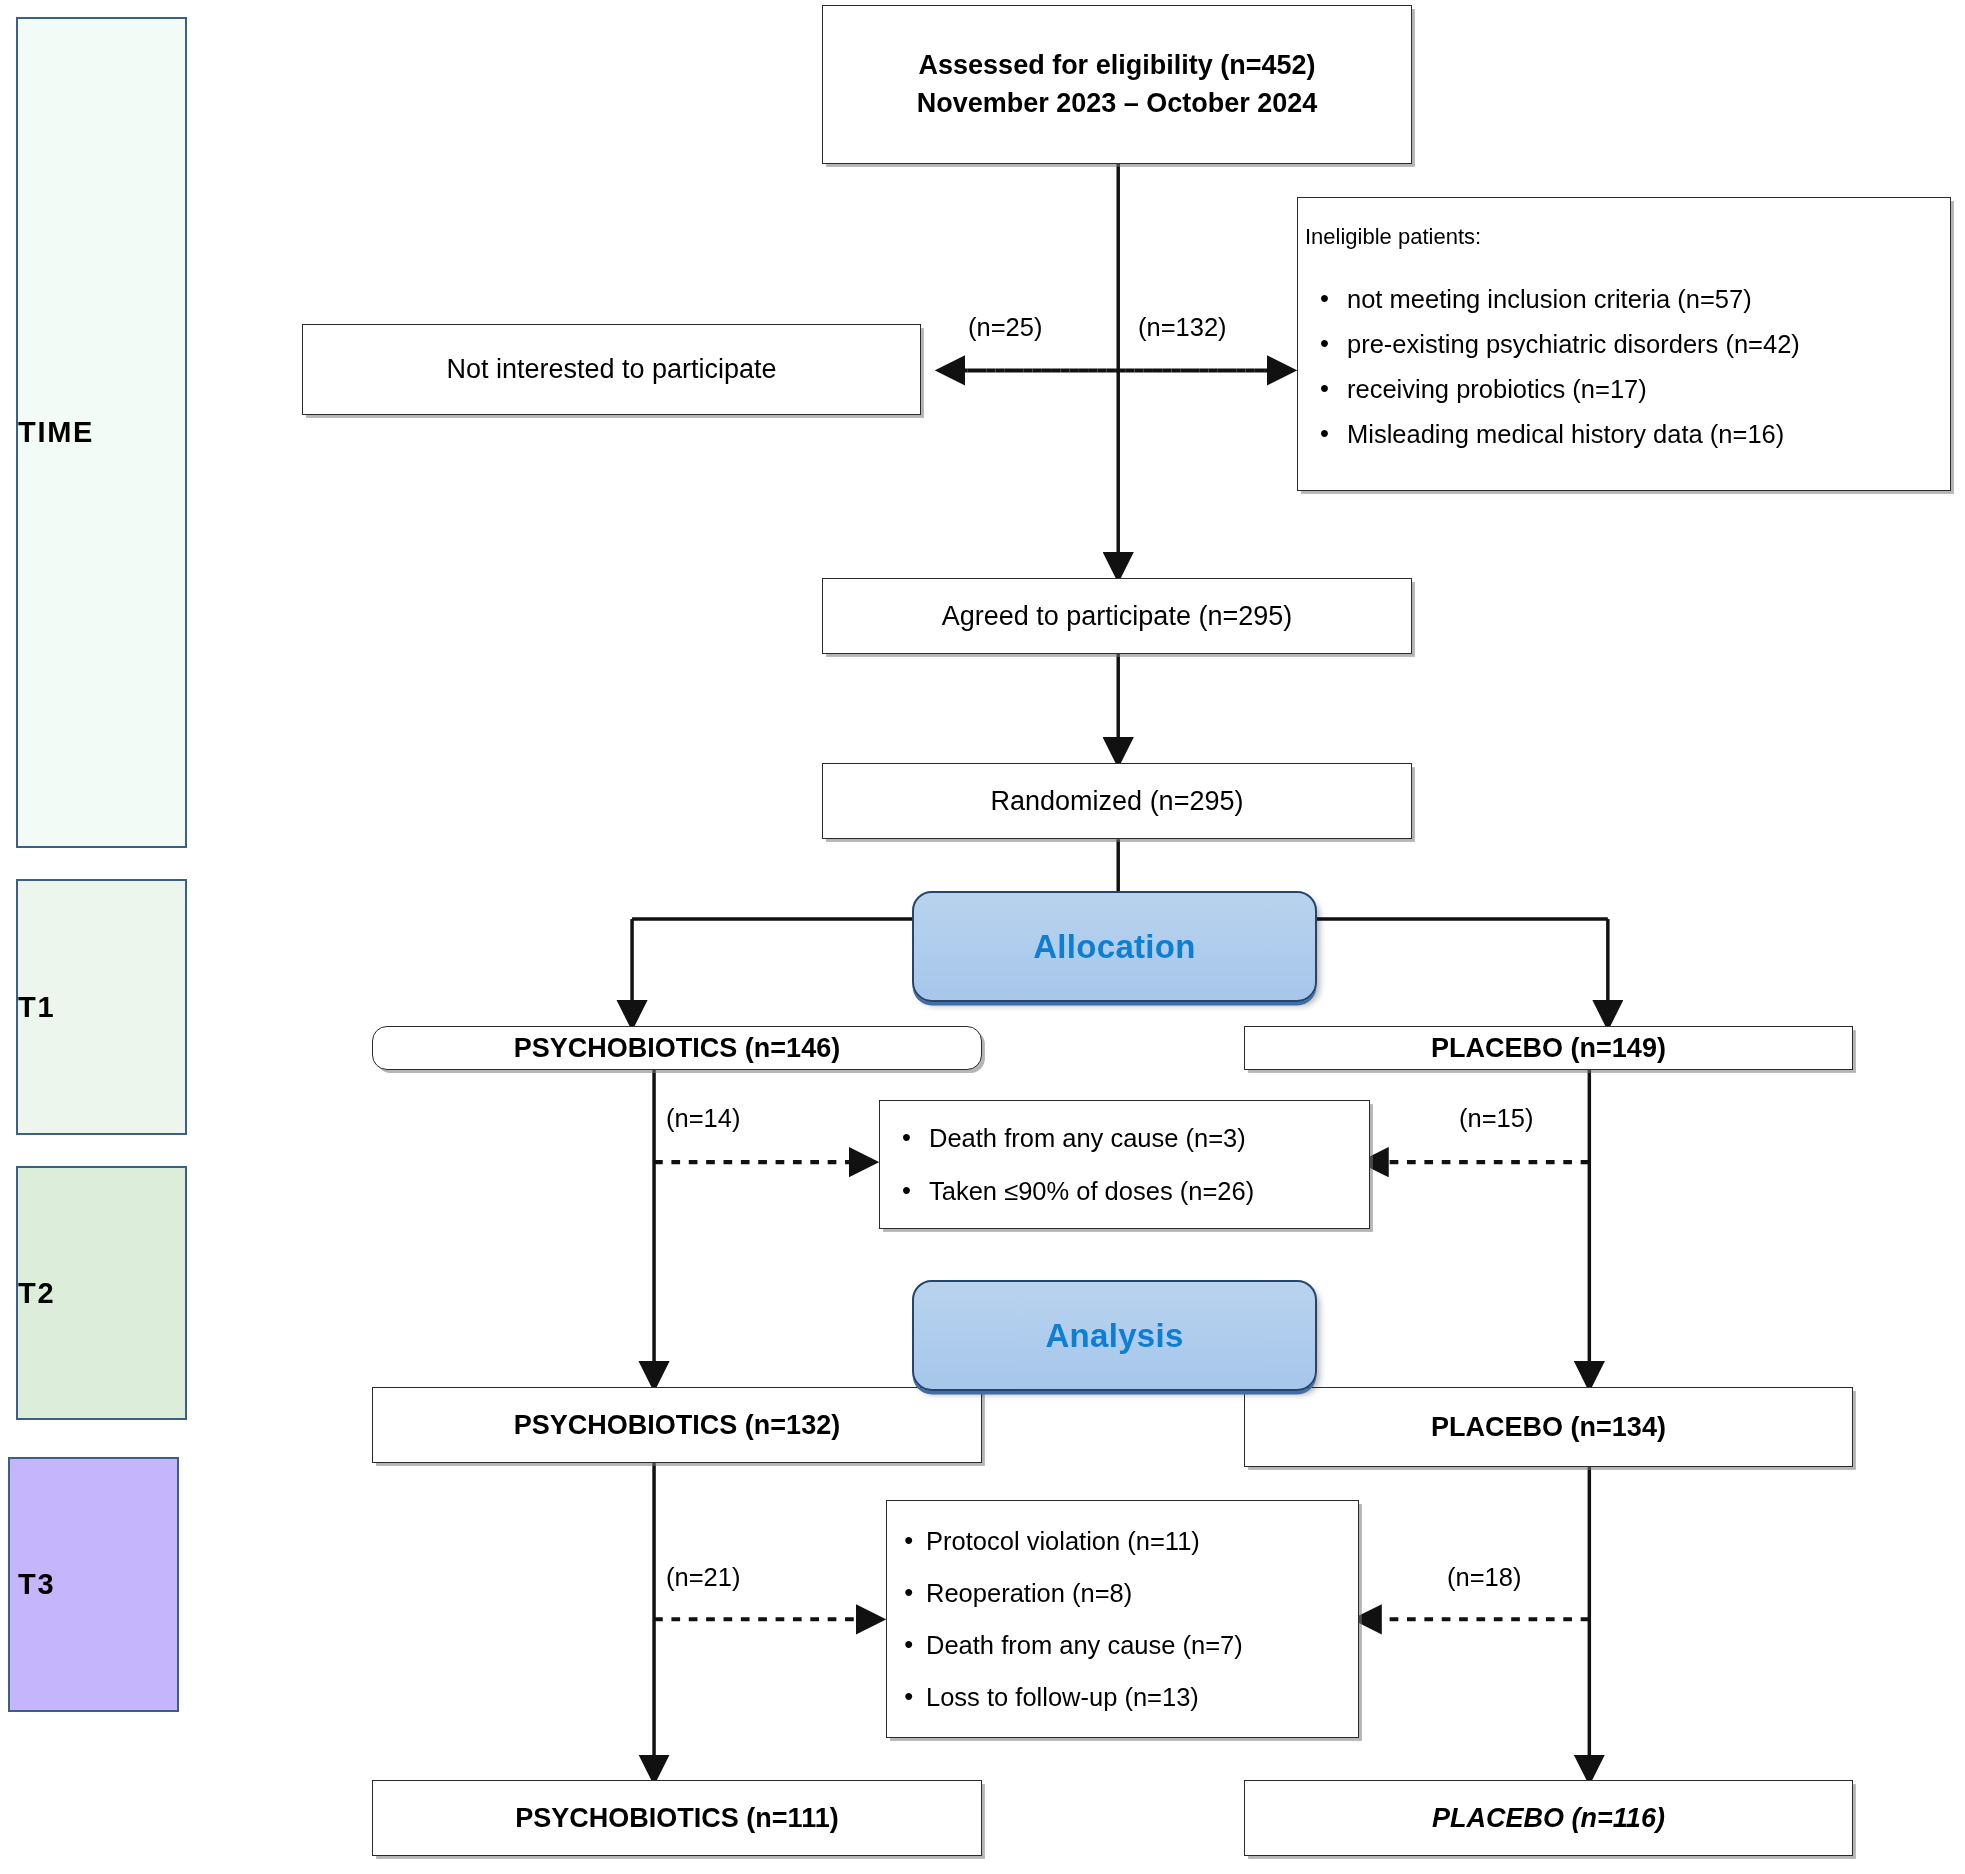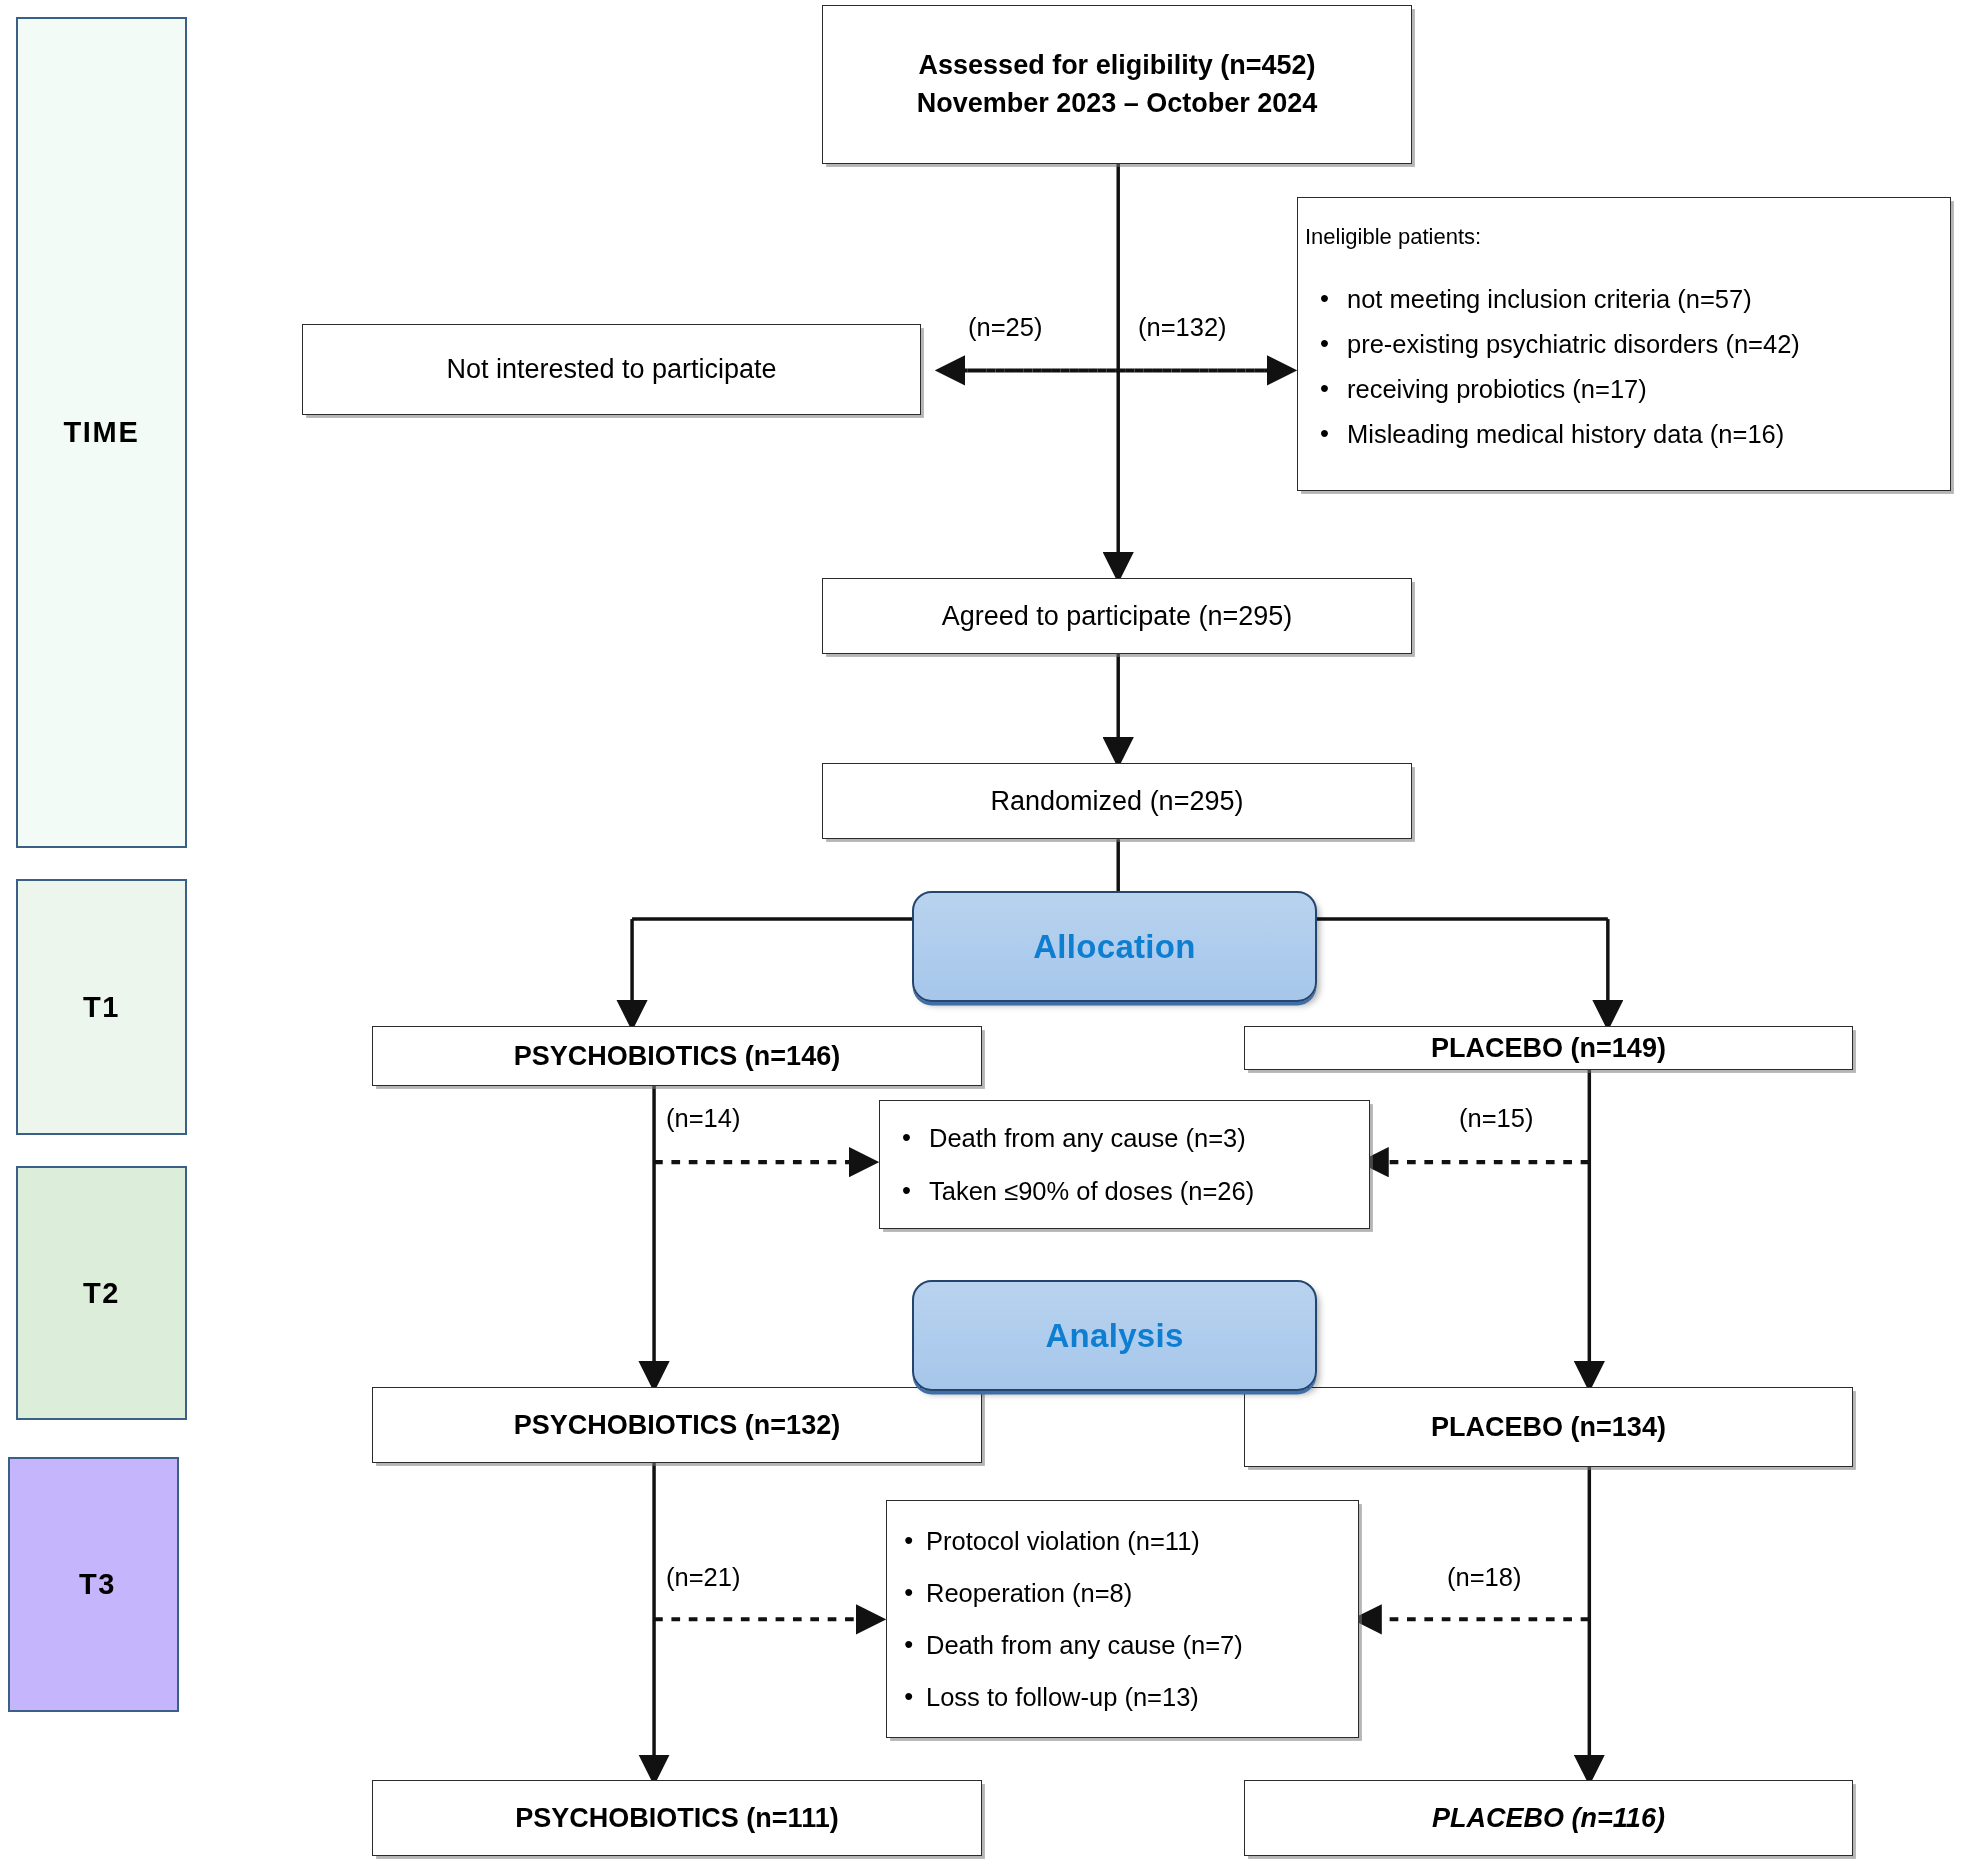--- a/index.html
+++ b/index.html
@@ -97,21 +97,21 @@
     white-space: nowrap;
   }
 
   
   .band {
     position: absolute;
     box-sizing: border-box;
     border: 2.3px solid #3b6088;
     display: flex;
     align-items: center;
-    justify-content: center;
+    justify-content: flex-start;
     z-index: 2;
   }
   .band .btext {
     font-size: 29px;
     font-weight: bold;
     letter-spacing: 1.7px;
     color: #000000;
   }
 
   
@@ -205,21 +205,21 @@
   </div>
 
   <div class="fbox center" style="left:822px; top:763px; width:590px; height:76px;">
     <div class="line">Randomized (n=295)</div>
   </div>
 
   <div class="pill" style="left:912px; top:891px; width:405px; height:111px;">
     <span class="ptext">Allocation</span>
   </div>
 
-  <div class="fbox center" style="left:372px; top:1026px; width:610px; height:60px;">
+  <div class="fbox center" style="left:372px; top:1026px; width:610px; height:44px;border-radius:15px;">
     <div class="line bold">PSYCHOBIOTICS (n=146)</div>
   </div>
 
   <div class="fbox center" style="left:1244px; top:1026px; width:609px; height:44px;">
     <div class="line bold">PLACEBO (n=149)</div>
   </div>
 
   <div class="fbox" style="left:879px; top:1100px; width:491px; height:129px; justify-content:center;">
     <ul class="bullets">
       <li style="margin-bottom:23px;">Death from any cause (n=3)</li>

